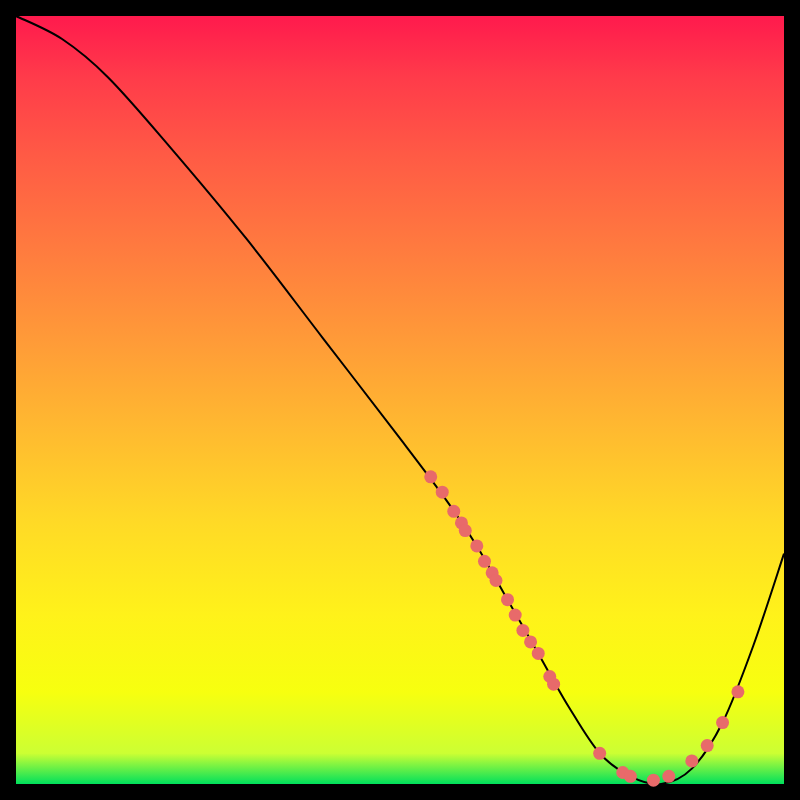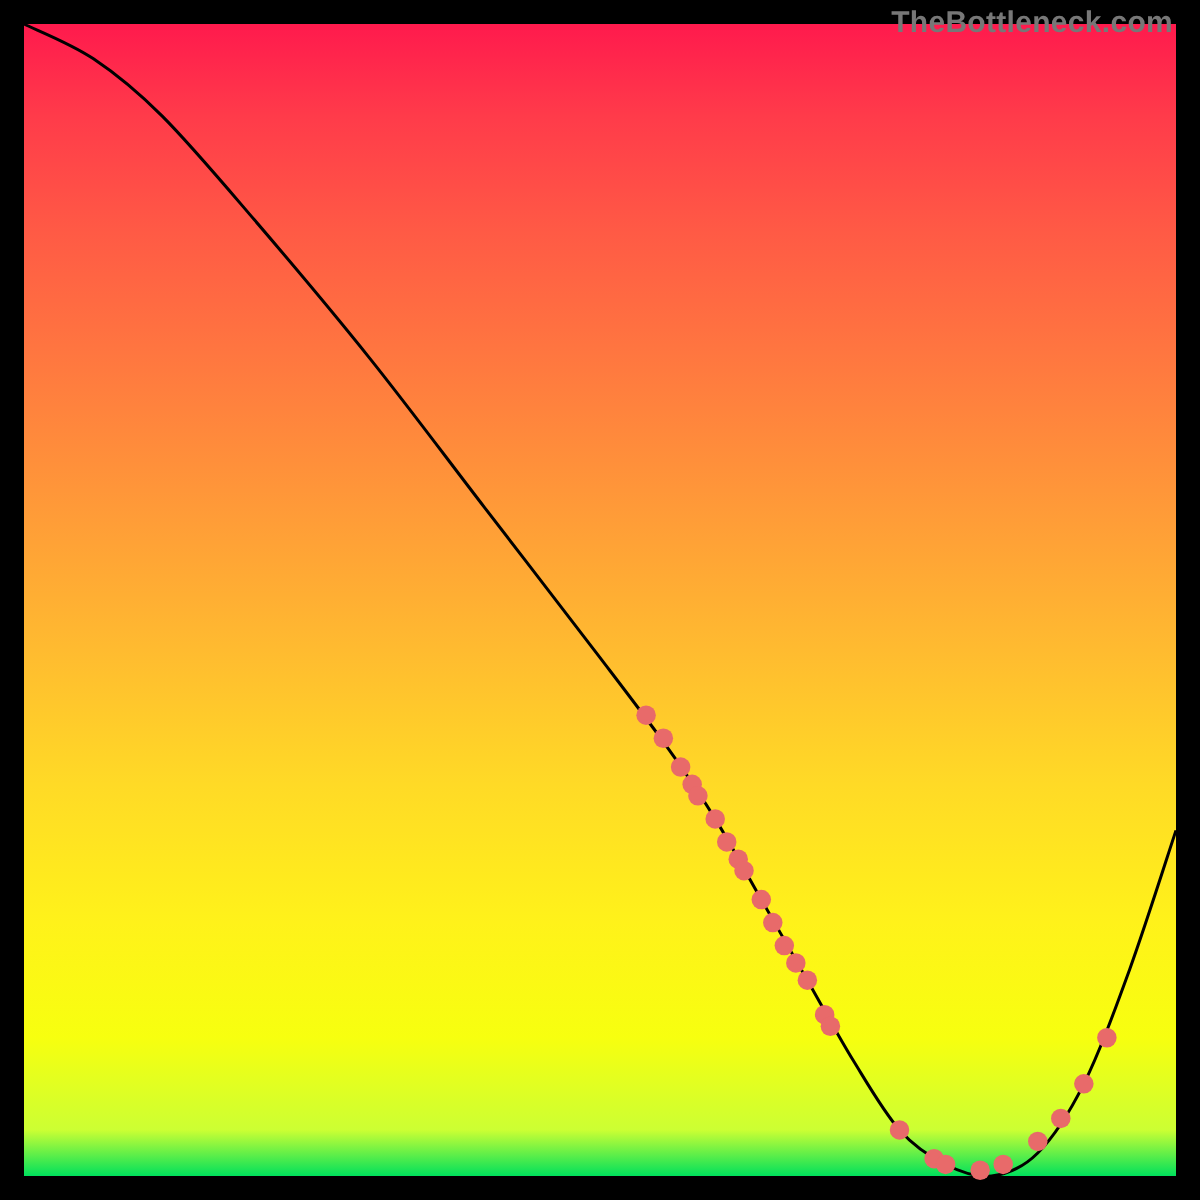--- a/index.html
+++ b/index.html
@@ -95,14 +95,13 @@
           <circle cx="614.4000000000001" cy="760.32" r="6.5" class="dot"></circle>
           <circle cx="637.4399999999999" cy="764.16" r="6.5" class="dot"></circle>
           <circle cx="652.8" cy="760.32" r="6.5" class="dot"></circle>
           <circle cx="675.84" cy="744.96" r="6.5" class="dot"></circle>
           <circle cx="691.2" cy="729.6" r="6.5" class="dot"></circle>
           <circle cx="706.5600000000001" cy="706.56" r="6.5" class="dot"></circle>
           <circle cx="721.92" cy="675.84" r="6.5" class="dot"></circle>
         </g>
     </svg>
   </div>
-  <div class="watermark">TheBottleneck.com</div>
 </div>
 
 </body></html>

